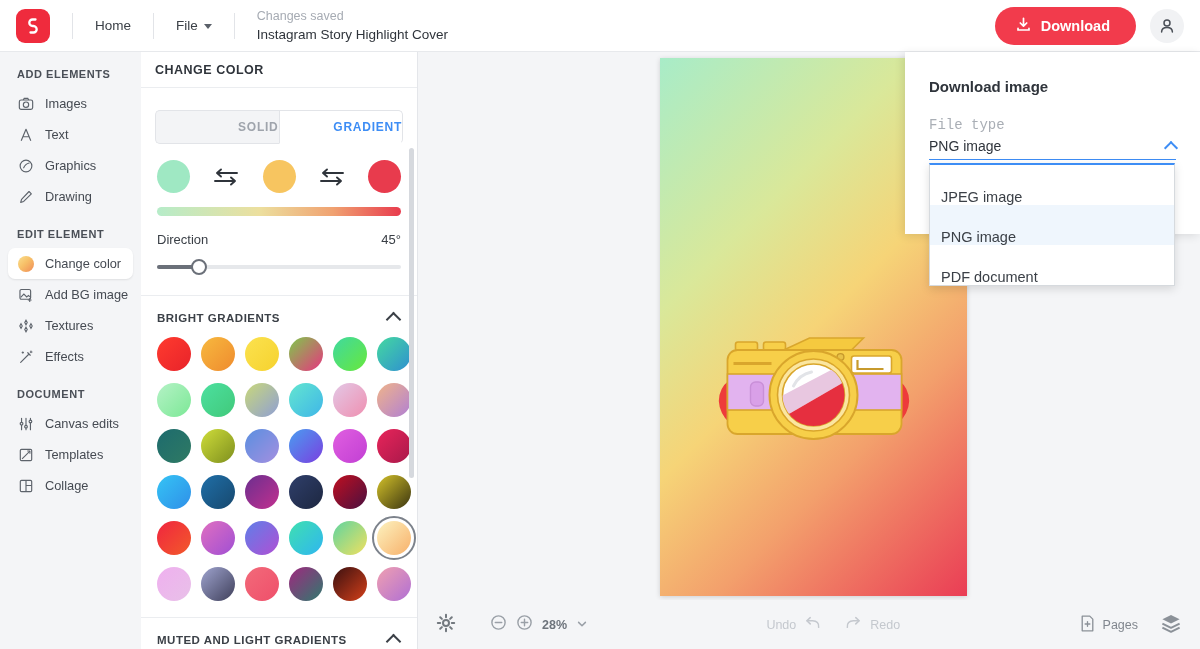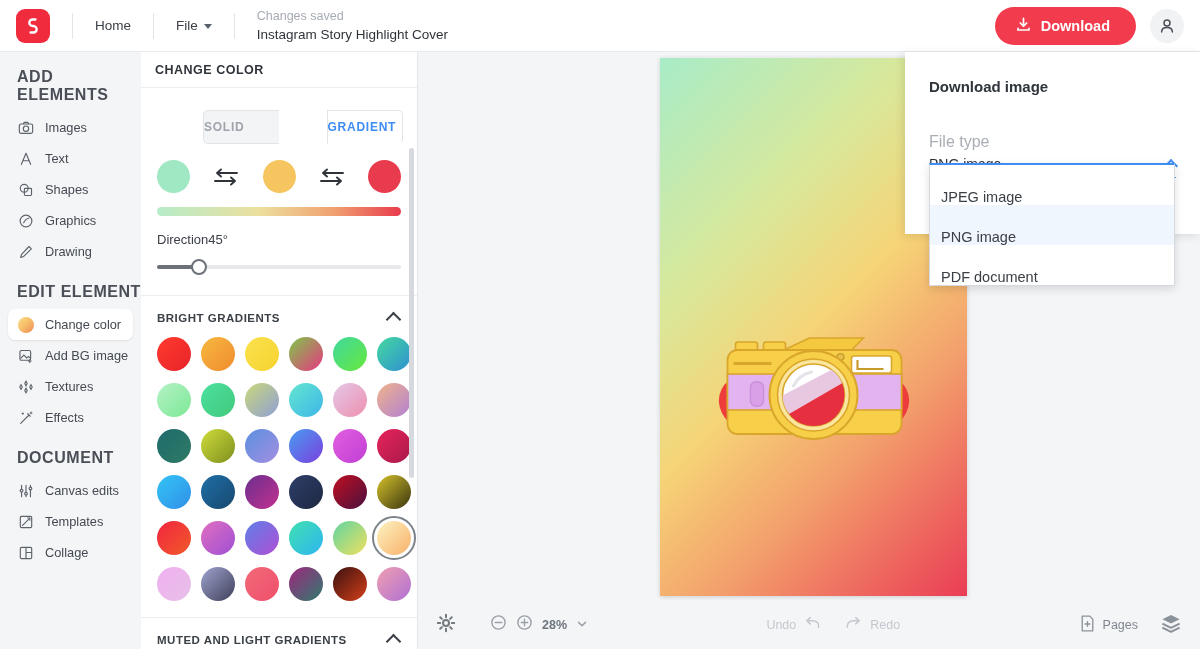--- a/index.html
+++ b/index.html
@@ -46,21 +46,21 @@
     width: 34px; height: 34px; border-radius: 50%; background: #f1f2f4;
     display: flex; align-items: center; justify-content: center; cursor: pointer;
   }
 
   
   .rail {
     position: absolute; top: 52px; left: 0; width: 141px; height: 597px;
     background: #f4f5f7; padding-top: 16px; overflow: hidden; z-index: 30;
   }
   .rail-head {
-    font-size: 16px; font-weight: bold; letter-spacing: .55px;
+    font-size: 11px; font-weight: bold; letter-spacing: .55px;
     color: #4a4f57; padding: 0 0 8px 17px; text-transform: uppercase;
   }
   .rail-gap { height: 16px; }
   .rail-item {
     display: flex; align-items: center; gap: 11px; height: 31px;
     margin: 0 8px 0 8px; padding-left: 9px; border-radius: 7px;
     font-size: 12.8px; color: #454a52; cursor: pointer;
   }
   .rail-item.active { background: #fff; box-shadow: 0 1px 2px rgba(0,0,0,.09); }
   .rail-ico { width: 17px; height: 17px; flex: none; display:flex; align-items:center; justify-content:center; }
@@ -74,33 +74,32 @@
     position: absolute; top: 52px; left: 141px; width: 277px; height: 597px;
     background: #fff; border-right: 1px solid #e4e6ea; overflow: hidden; z-index: 25;
   }
   .panel-head {
     height: 36px; display: flex; align-items: center; padding-left: 14px;
     font-size: 12.5px; font-weight: bold; letter-spacing: .5px; color: #2f343b;
     border-bottom: 1px solid #ebedf0;
   }
   .tabs { display: flex; height: 34px; margin: 22px 14px 0 14px; position: relative; }
   .tab {
-    flex: 1; display: flex; align-items: center; justify-content: flex-start;
+    flex: 1; display: flex; align-items: center; justify-content: flex-end;
     font-size: 12px; letter-spacing: .75px; font-weight: bold; cursor: pointer;
     border: 1px solid #e2e4e8;
-    margin-left: 48px;
   }
   .tab.inactive { background: #f3f4f6; color: #9fa4ac; border-radius: 5px 0 0 5px; border-right: none; }
   .tab.active { background: #fff; color: #3d8df5; border-radius: 0 5px 5px 0; border-bottom-color: #fff; }
   .stops { display: flex; align-items: center; padding: 16px 16px 0 16px; }
   .stop { width: 33px; height: 33px; border-radius: 50%; flex: none; cursor: pointer; }
   .swapbtn { flex: 1; display: flex; align-items: center; justify-content: center; cursor: pointer; }
   .grad-bar { height: 9px; border-radius: 5px; margin: 14px 16px 0 16px; }
   .dir-row {
-    display: flex; align-items: center; 
+    display: flex; align-items: center; justify-content: space-between;
     margin: 16px 16px 0 16px; font-size: 13px; color: #3b4047;
   }
   .dir-val { color: #3b4047; font-size: 13px; }
   .slider { margin: 12px 16px 0 16px; position: relative; height: 16px; }
   .slider-track { position: absolute; top: 6px; left: 0; right: 0; height: 4px; border-radius: 3px; background: #e6e8eb; }
   .slider-fill { position: absolute; top: 6px; left: 0; width: 42px; height: 4px; border-radius: 3px; background: #6b7079; }
   .slider-knob {
     position: absolute; top: 0; left: 34px; width: 16px; height: 16px;
     border-radius: 50%; background: #fff; border: 2px solid #6b7079; cursor: pointer;
   }
@@ -144,21 +143,21 @@
   .bb-right { display: flex; align-items: center; gap: 22px; }
   .pages-btn { display: flex; align-items: center; gap: 7px; font-size: 12.5px; color: #80868e; cursor: pointer; }
 
   
   .dl-pop {
     position: absolute; top: 52px; right: 0; width: 295px; height: 182px;
     background: #fff; box-shadow: -2px 2px 9px rgba(0,0,0,.11); z-index: 50;
     padding: 26px 24px 0 24px;
   }
   .dl-title { font-size: 15px; font-weight: bold; color: #2f343b; }
-  .dl-label { font-size: 16px; color: #a9aeb5; margin-top: 38px; }
+  .dl-label { font-size: 14px; color: #a9aeb5; margin-top: 22px; font-family: Liberation Mono, monospace; }
   .dl-select {
     margin-top: 5px; display: flex; align-items: center; justify-content: space-between;
     border-bottom: 1px solid #3d8df5; padding-bottom: 5px; cursor: pointer;
   }
   .dl-select span { font-size: 14px; color: #2f343b; }
   .chev-blue { width: 10px; height: 10px; border-left: 2px solid #3d8df5; border-top: 2px solid #3d8df5; transform: rotate(45deg); margin-top:4px; }
   .dl-menu {
     position: absolute; top: 163px; right: 25px; width: 246px;
     background: #fff; border: 1px solid #d6dade; border-top: 2px solid #3d8df5;
     box-shadow: 0 3px 9px rgba(0,0,0,.13); z-index: 60;
@@ -227,29 +226,20 @@
       </span>
       <span>Images</span>
     </div>
     <div class="rail-item">
       <span class="rail-ico">
         <svg width="16" height="16" viewBox="0 0 18 18" fill="none">
             <path d="M3.6 15.4 9 2.6l5.4 12.8M5.6 11h6.8" stroke="#5d636b" stroke-width="1.3" stroke-linejoin="round"></path>
           </svg>
       </span>
       <span>Text</span>
-    </div>
-    <div class="rail-item">
-      <span class="rail-ico">
-        <svg width="16" height="16" viewBox="0 0 18 18" fill="none">
-            <circle cx="7" cy="7" r="4.4" stroke="#5d636b" stroke-width="1.3"></circle>
-            <rect x="7.2" y="7.2" width="8" height="8" rx="1" stroke="#5d636b" stroke-width="1.3"></rect>
-          </svg>
-      </span>
-      <span>Shapes</span>
     </div>
     <div class="rail-item">
       <span class="rail-ico">
         <svg width="16" height="16" viewBox="0 0 18 18" fill="none">
             <circle cx="9" cy="9" r="6.6" stroke="#5d636b" stroke-width="1.3"></circle>
             <path d="M12.6 5.6c-2.6.6-5 2.6-6.2 5.4" stroke="#5d636b" stroke-width="1.3" stroke-linecap="round"></path>
           </svg>
       </span>
       <span>Graphics</span>
     </div>

